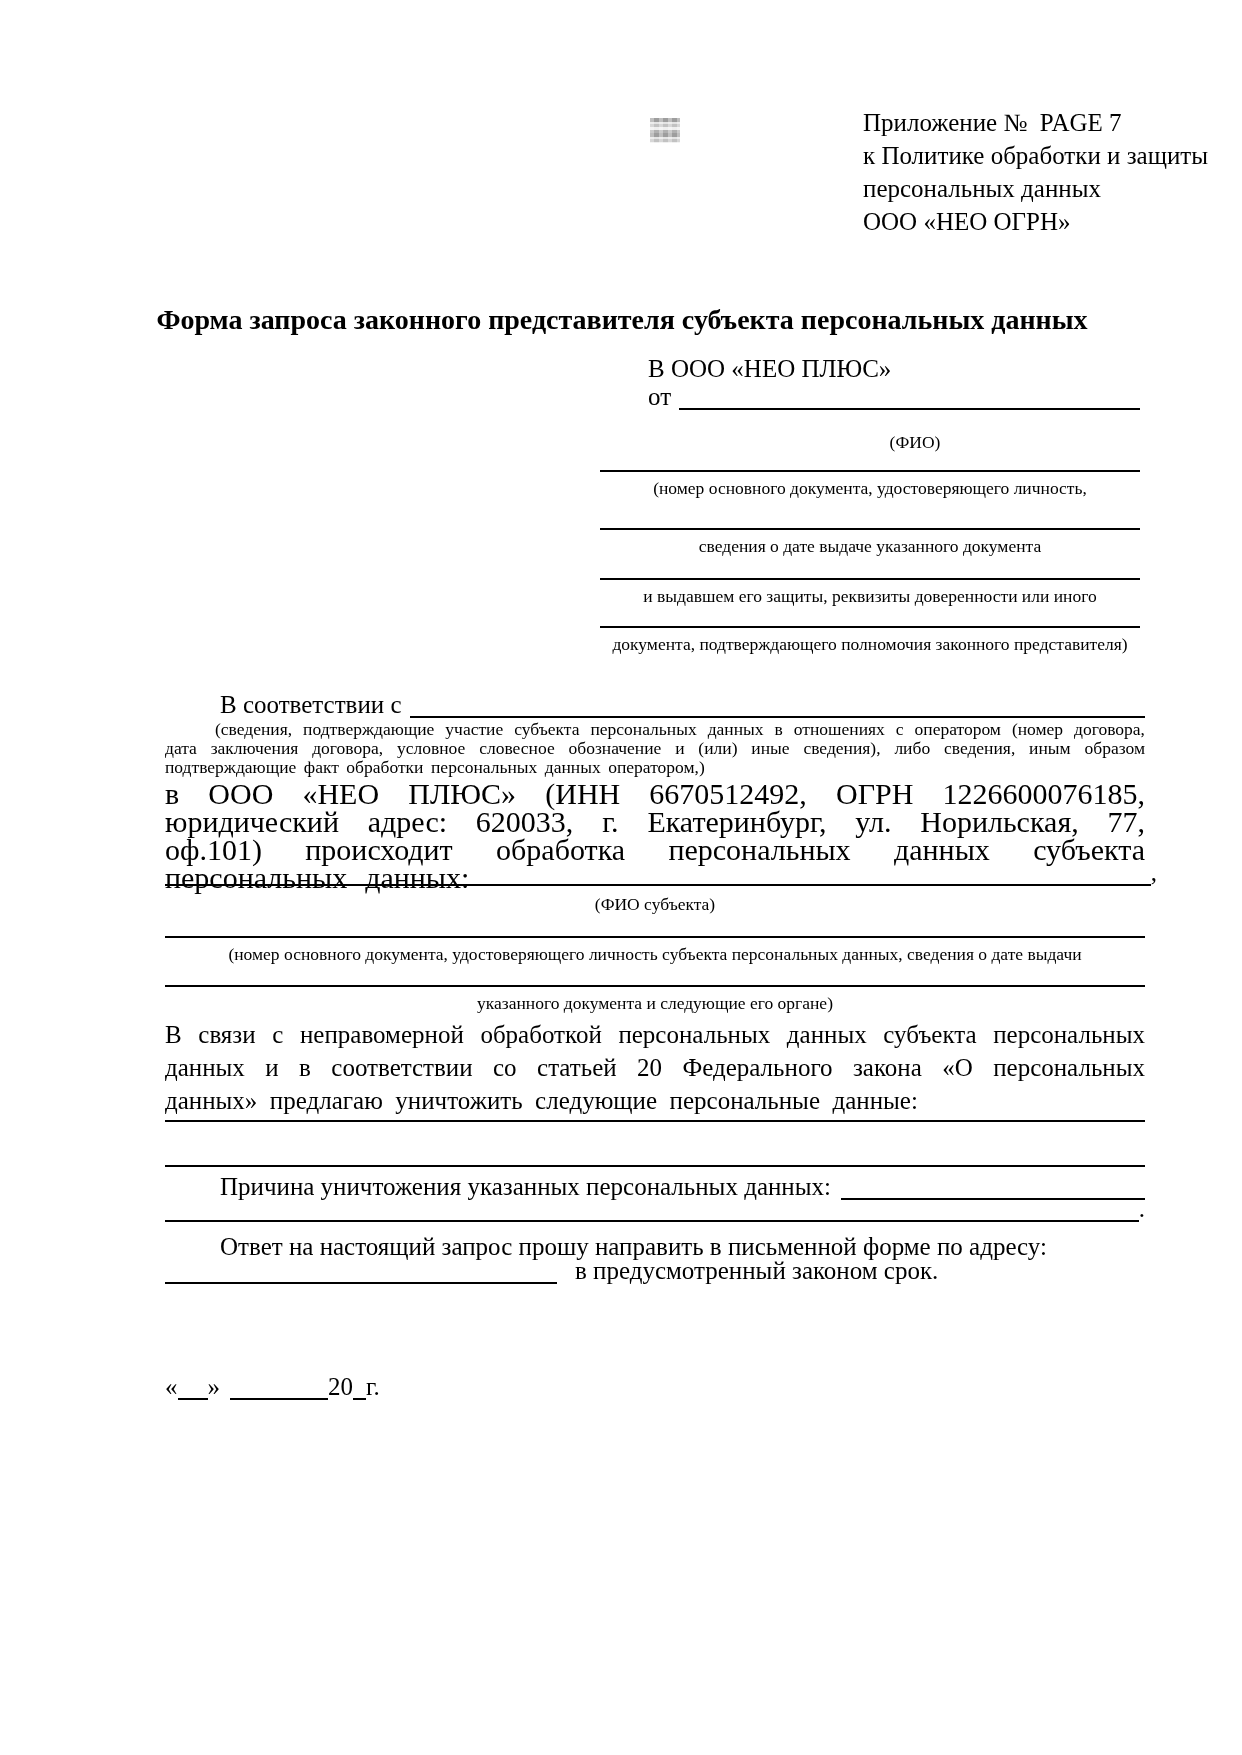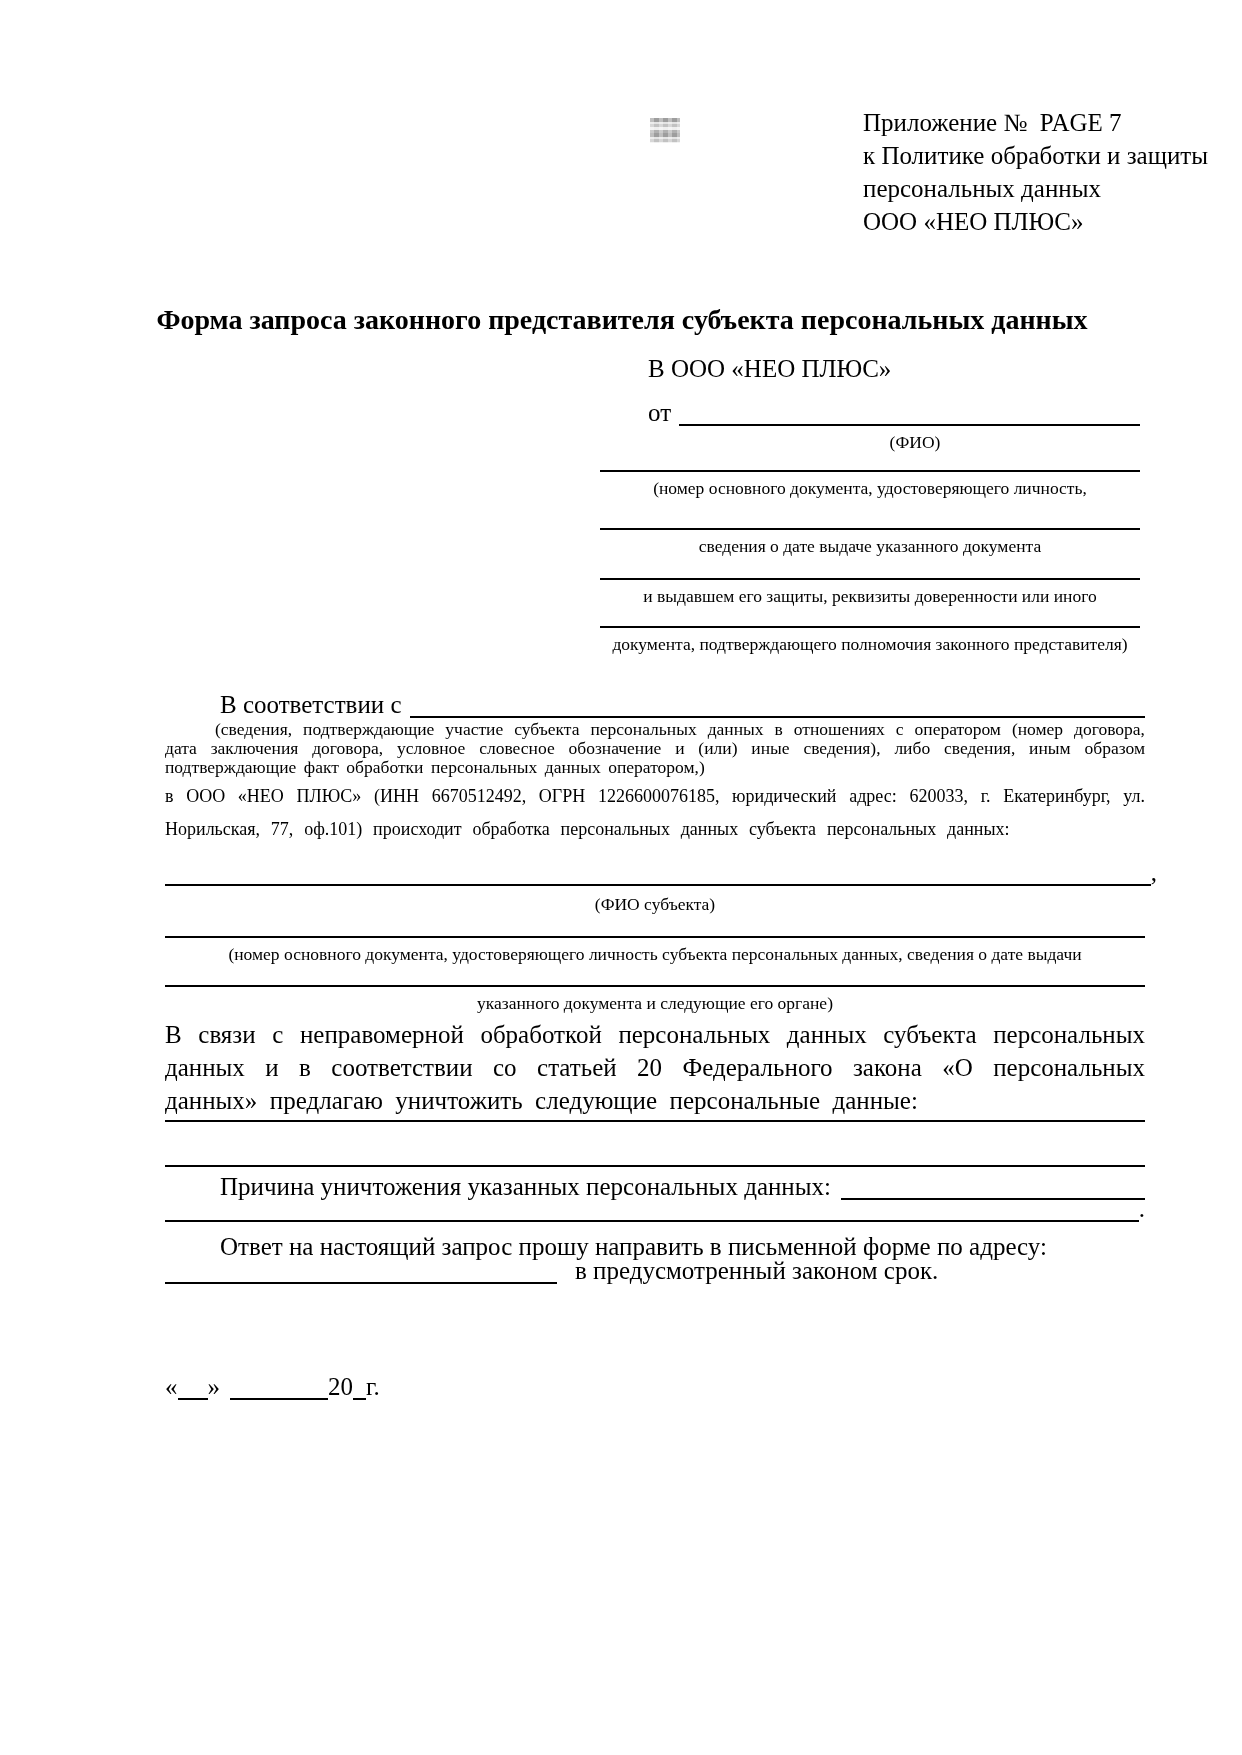--- a/index.html
+++ b/index.html
@@ -35,28 +35,28 @@
 <body>
 
 <div class="page">
 
   <div class="abs obj-icon" style="left:650px;top:118px;"></div>
 
   <div class="abs appendix" style="left:827px;top:106px;">
     <div>Приложение №&nbsp; PAGE 7</div>
     <div>к Политике обработки и защиты</div>
     <div>персональных данных</div>
-    <div>ООО «НЕО ПЛЮС»</div>
+    <div>ООО «НЕО ОГРН»</div>
   </div>
 
   <div class="abs f28b center nowrap" style="left:132px;top:300px;width:980px;">Форма запроса законного представителя субъекта персональных данных</div>
 
   <div class="abs f25 nowrap" style="left:648px;top:354px;">В ООО «НЕО ПЛЮС»</div>
 
-  <div class="abs row" style="left:648px;top:398px;width:492px;height:30px;text-align:right;">
+  <div class="abs row" style="left:648px;top:382px;width:492px;height:30px;text-align:right;">
     <span class="txt f25">от</span>
     <span class="fill" style="margin-left:8px;"></span>
   </div>
   <div class="abs cap" style="left:690px;top:432px;width:450px;">(ФИО)</div>
 
   <div class="abs rule" style="left:600px;top:470px;width:540px;"></div>
   <div class="abs cap" style="left:585px;top:478px;width:570px;">(номер основного документа, удостоверяющего личность,</div>
 
   <div class="abs rule" style="left:600px;top:528px;width:540px;"></div>
   <div class="abs cap" style="left:585px;top:536px;width:570px;">сведения о дате выдаче указанного документа</div>
@@ -66,21 +66,21 @@
 
   <div class="abs rule" style="left:600px;top:626px;width:540px;"></div>
   <div class="abs cap" style="left:585px;top:634px;width:570px;">документа, подтверждающего полномочия законного представителя)</div>
 
   <div class="abs row" style="left:165px;top:690px;width:980px;height:30px;">
     <span class="txt f25 nowrap" style="margin-left:55px;">В соответствии с</span>
     <span class="fill" style="margin-left:8px;"></span>
   </div>
   <div class="abs just" style="left:165px;top:720px;width:980px;font-size:17.5px;line-height:19px;text-indent:50px;word-spacing:0.18em;">(сведения, подтверждающие участие субъекта персональных данных в отношениях с оператором (номер договора, дата заключения договора, условное словесное обозначение и (или) иные сведения), либо сведения, иным образом подтверждающие факт обработки персональных данных оператором,)</div>
 
-  <div class="abs just" style="left:165px;top:780px;width:980px;font-size:18px;line-height:33px;word-spacing:0.35em;">в ООО «НЕО ПЛЮС» (ИНН 6670512492, ОГРН 1226600076185, юридический адрес: 620033, г. Екатеринбург, ул. Норильская, 77, оф.101) происходит обработка персональных данных субъекта персональных данных:</div>
+  <div class="abs just" style="left:165px;top:780px;width:980px;font-size:30px;line-height:28px;word-spacing:0.35em;">в ООО «НЕО ПЛЮС» (ИНН 6670512492, ОГРН 1226600076185, юридический адрес: 620033, г. Екатеринбург, ул. Норильская, 77, оф.101) происходит обработка персональных данных субъекта персональных данных:</div>
 
   <div class="abs row" style="left:165px;top:864px;width:992px;height:24px;">
     <span class="fill"></span>
     <span class="txt f25">,</span>
   </div>
   <div class="abs cap" style="left:165px;top:894px;width:980px;">(ФИО субъекта)</div>
 
   <div class="abs rule" style="left:165px;top:936px;width:980px;"></div>
   <div class="abs cap" style="left:165px;top:944px;width:980px;">(номер основного документа, удостоверяющего личность субъекта персональных данных, сведения о дате выдачи</div>
 

